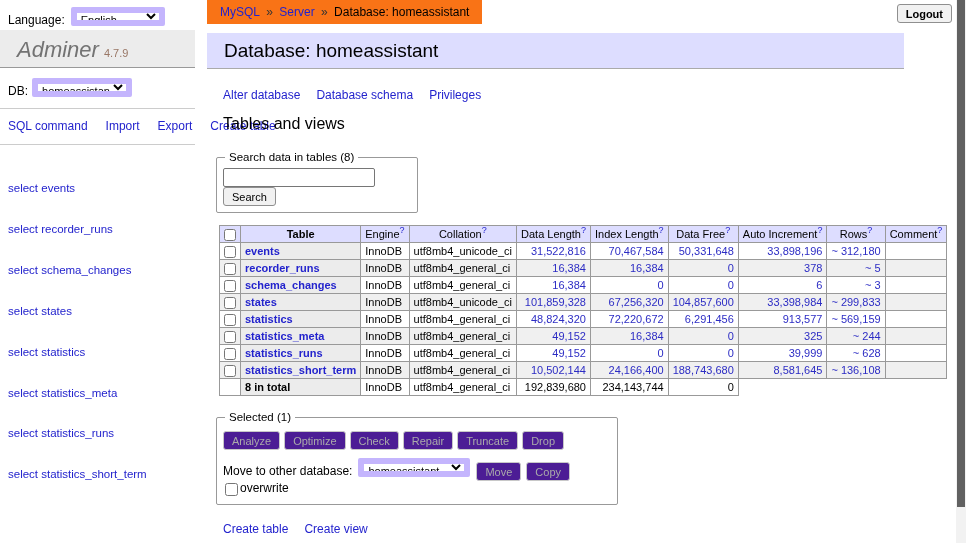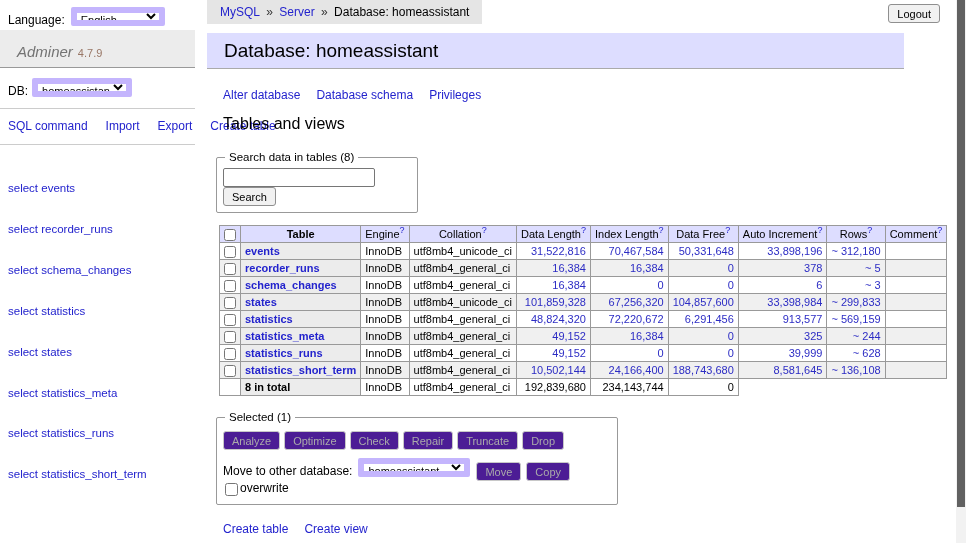--- a/index.html
+++ b/index.html
@@ -5,31 +5,31 @@
   * { box-sizing: border-box; margin: 0; padding: 0; }
   html, body { width: 966px; height: 543px; overflow: hidden; background: #fff;
     font-family: "Liberation Sans", sans-serif; font-size: 12px; color: #000; }
   a { color: #2323cd; text-decoration: none; cursor: pointer; }
 
   
   .lang-form { position: absolute; left: 8px; top: 7px; }
   .lang-form label { font-size: 12px; margin-right: 6px; }
   select { font-size: 11px; height: 19px; border: 6px solid #c4b5fd; background: #fff; border-radius: 2px; }
   .lang-select { width: 94px; }
-  .logout-btn { position: absolute; right: 26px; top: 4px; }
+  .logout-btn { position: absolute; right: 14px; top: 4px; font-weight: bold; }
 
   .breadcrumb { position: absolute; left: 207px; top: 0; height: 24px; line-height: 24px;
-    background: #e5e5e5; padding: 0 13px; font-size: 12px; white-space: nowrap; display: inline-block; }
+    background: #f97316; padding: 0 13px; font-size: 12px; white-space: nowrap; display: inline-block; }
   .bc-sep { color: #333; padding: 0 3px; }
 
   
   #menu { position: absolute; left: 0; top: 30px; width: 195px; }
   #menu h1 { background: #ececec; border-bottom: 1px solid #999; height: 38px; line-height: 38px;
     padding-left: 17px; font-weight: normal; }
-  .app-name { font-style: italic; font-size: 15px; color: #737373; }
+  .app-name { font-style: italic; font-size: 22px; color: #737373; }
   .app-version { font-size: 11px; color: #997766; margin-left: 5px; }
   .menu-p { padding: 10px 8px; border-bottom: 1px solid #ccc; }
   .db-select { width: 100px; margin-left: 4px; }
   .menu-links { padding: 9px 8px; border-bottom: 1px solid #ccc; line-height: 17px; }
   .menu-links a { margin-right: 18px; white-space: nowrap; }
   .tables-list { list-style: none; padding: 9px 8px; }
   .tables-list li { line-height: 12.9px; white-space: nowrap; margin-top: 28px; }
   .tables-list a { font-size: 11.5px; }
 
   
@@ -100,22 +100,22 @@
     <a class="app-name">Adminer</a><span class="app-version">4.7.9</span>
   </h1>
   <p class="menu-p">
     <label>DB:</label><select class="db-select"><option value="homeassistant" selected="">homeassistant</option></select>
   </p>
   <p class="menu-links"><a>SQL command</a><a>Import</a><a>Export</a><a>Create table</a></p>
   <ul class="tables-list">
       <li><a>select events</a></li>
       <li><a>select recorder_runs</a></li>
       <li><a>select schema_changes</a></li>
+      <li><a>select states</a></li>
       <li><a>select statistics</a></li>
-      <li><a>select states</a></li>
       <li><a>select statistics_meta</a></li>
       <li><a>select statistics_runs</a></li>
       <li><a>select statistics_short_term</a></li>
     </ul>
 </aside>
 
 <div id="content">
   <h2>Database: homeassistant</h2>
   <div class="content-body">
     <p class="links-row"><a>Alter database</a><a>Database schema</a><a>Privileges</a></p>

